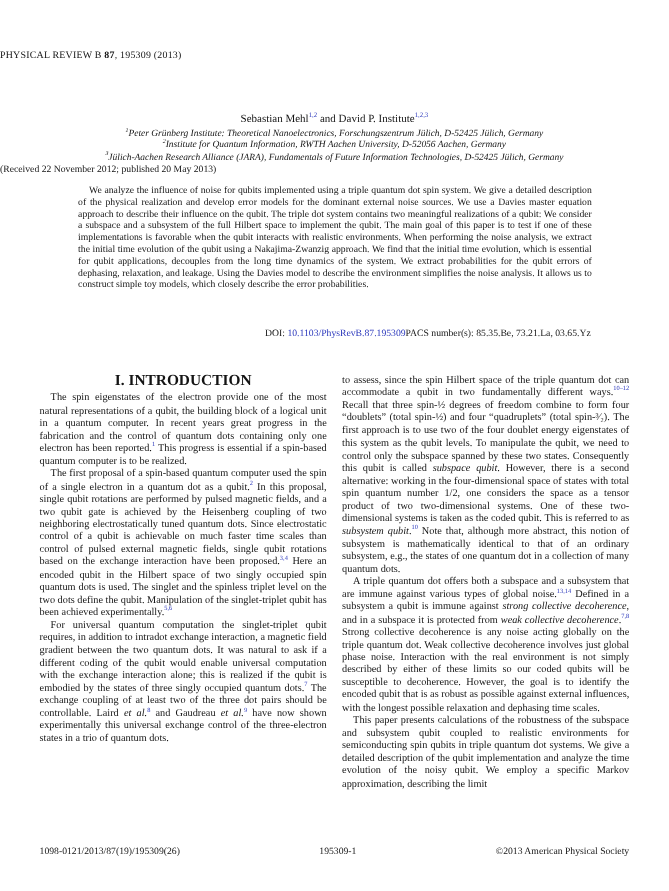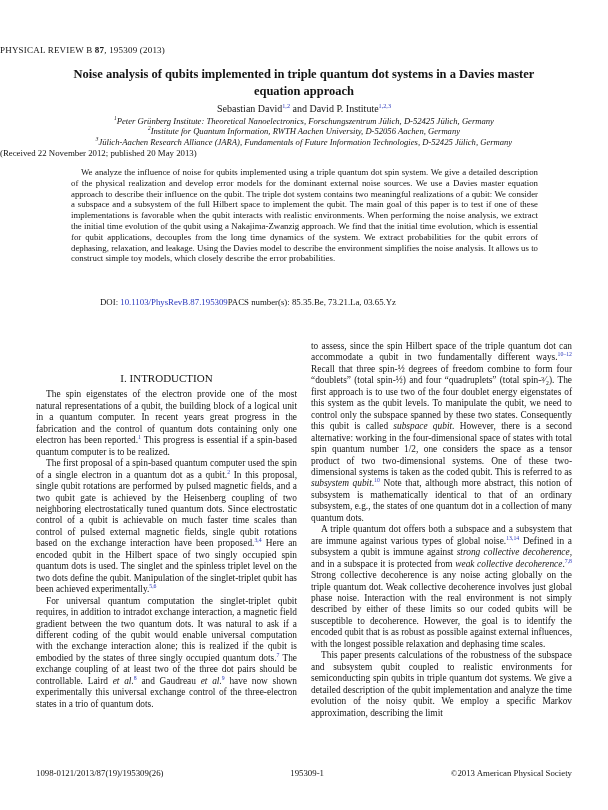--- a/index.html
+++ b/index.html
@@ -33,47 +33,46 @@
     position: absolute; top: 148px; left: 0; right: 0;
     text-align: left; font-size: 8.8px;
   }
   .abstract {
     position: absolute; top: 167px; left: 71px; width: 467px;
     font-size: 8.8px; line-height: 10.8px; text-align: justify;
     text-indent: 10px;
   }
   .doi-row {
     position: absolute; top: 297px; left: 100px; width: 437px;
-    display: flex; justify-content: flex-start; font-size: 8.8px;
+    display: flex; justify-content: flex-end; font-size: 8.8px;
   }
   .columns {
     position: absolute; top: 341px; left: 36px; width: 536px;
     display: flex; gap: 14px;
   }
   .col { width: 261px; font-size: 9.35px; line-height: 11.45px; text-align: justify; }
-  .sec-heading { text-align: center; font-weight: normal; margin-bottom: 5px; font-size: 11px; margin-top: 32px; }
+  .sec-heading { text-align: center; font-weight: bold; margin-bottom: 5px; font-size: 14px; }
   .col p.bp { text-indent: 10px; }
   .col p.bp.cont { text-indent: 0; }
   sup { font-size: 0.62em; vertical-align: super; line-height: 0; }
   .ref, .link { color: #2936bb; }
   .affil sup { font-style: italic; }
   .footer {
     position: absolute; top: 768px; left: 36px; width: 536px;
     display: flex; justify-content: space-between; font-size: 8.8px; align-items: flex-end;
   }
   i { }
   b { font-weight: bold; }
 </style>
 </head>
 <body>
 
 <div class="page">
   <div class="jheader"><span>PHYSICAL REVIEW B </span><b>87</b><span>, 195309 (2013)</span></div>
-  <h1 class="title">Noise analysis of qubits implemented in triple quantum dot systems in a Davies master equation approach</h1>
-  <div class="authors"><span>Sebastian David</span><sup class="ref">1,2</sup><span> and David P. Institute</span><sup class="ref">1,2,3</sup></div>
+  <div class="authors"><span>Sebastian Mehl</span><sup class="ref">1,2</sup><span> and David P. Institute</span><sup class="ref">1,2,3</sup></div>
   <div class="affils">
       <div class="affil"><sup>1</sup><span>Peter Grünberg Institute: Theoretical Nanoelectronics, Forschungszentrum Jülich, D-52425 Jülich, Germany</span></div>
       <div class="affil"><sup>2</sup><span>Institute for Quantum Information, RWTH Aachen University, D-52056 Aachen, Germany</span></div>
       <div class="affil"><sup>3</sup><span>Jülich-Aachen Research Alliance (JARA), Fundamentals of Future Information Technologies, D-52425 Jülich, Germany</span></div>
     </div>
   <div class="received">(Received 22 November 2012; published 20 May 2013)</div>
   <div class="abstract">We analyze the influence of noise for qubits implemented using a triple quantum dot spin system. We give a detailed description of the physical realization and develop error models for the dominant external noise sources. We use a Davies master equation approach to describe their influence on the qubit. The triple dot system contains two meaningful realizations of a qubit: We consider a subspace and a subsystem of the full Hilbert space to implement the qubit. The main goal of this paper is to test if one of these implementations is favorable when the qubit interacts with realistic environments. When performing the noise analysis, we extract the initial time evolution of the qubit using a Nakajima-Zwanzig approach. We find that the initial time evolution, which is essential for qubit applications, decouples from the long time dynamics of the system. We extract probabilities for the qubit errors of dephasing, relaxation, and leakage. Using the Davies model to describe the environment simplifies the noise analysis. It allows us to construct simple toy models, which closely describe the error probabilities.</div>
   <div class="doi-row">
     <div class="doi"><span>DOI: </span><span class="link">10.1103/PhysRevB.87.195309</span></div>
     <div class="pacs">PACS number(s): 85.35.Be, 73.21.La, 03.65.Yz</div>

